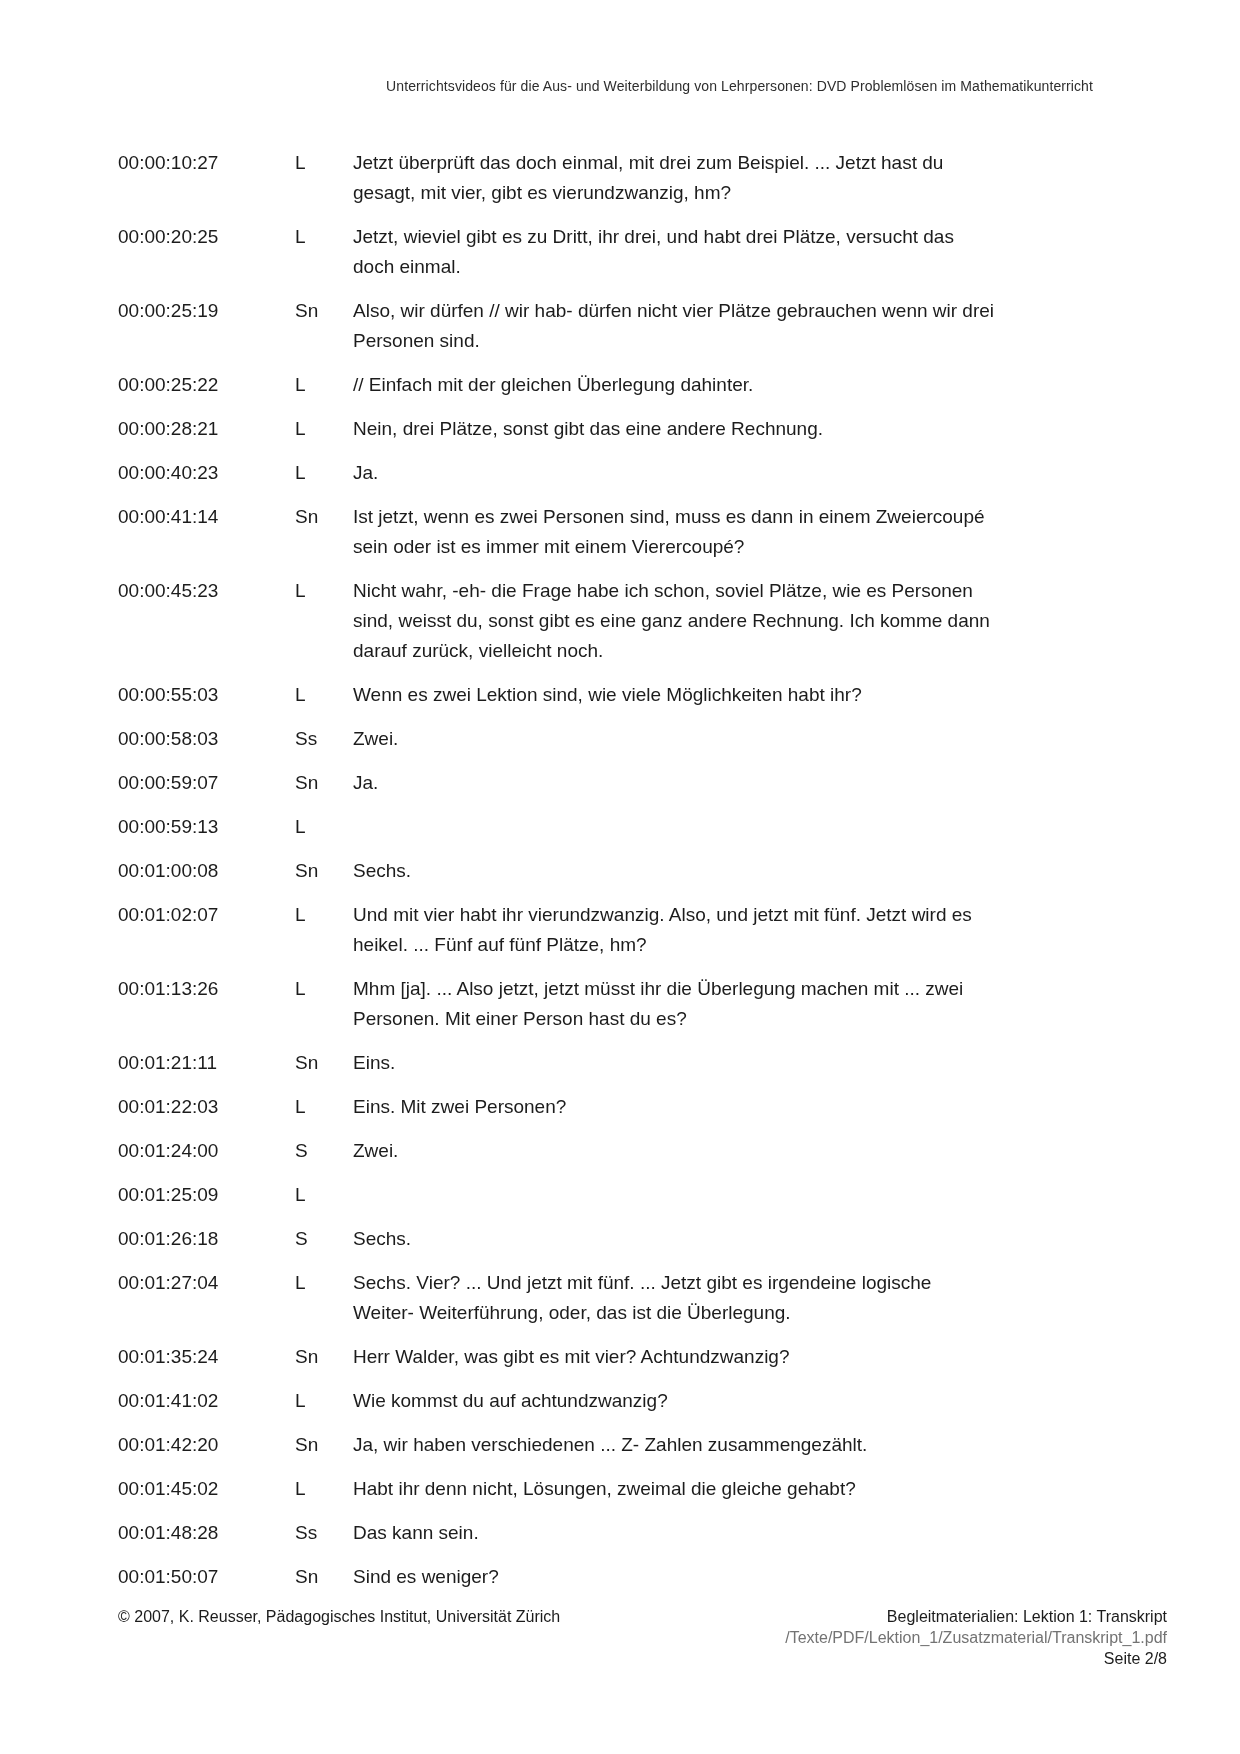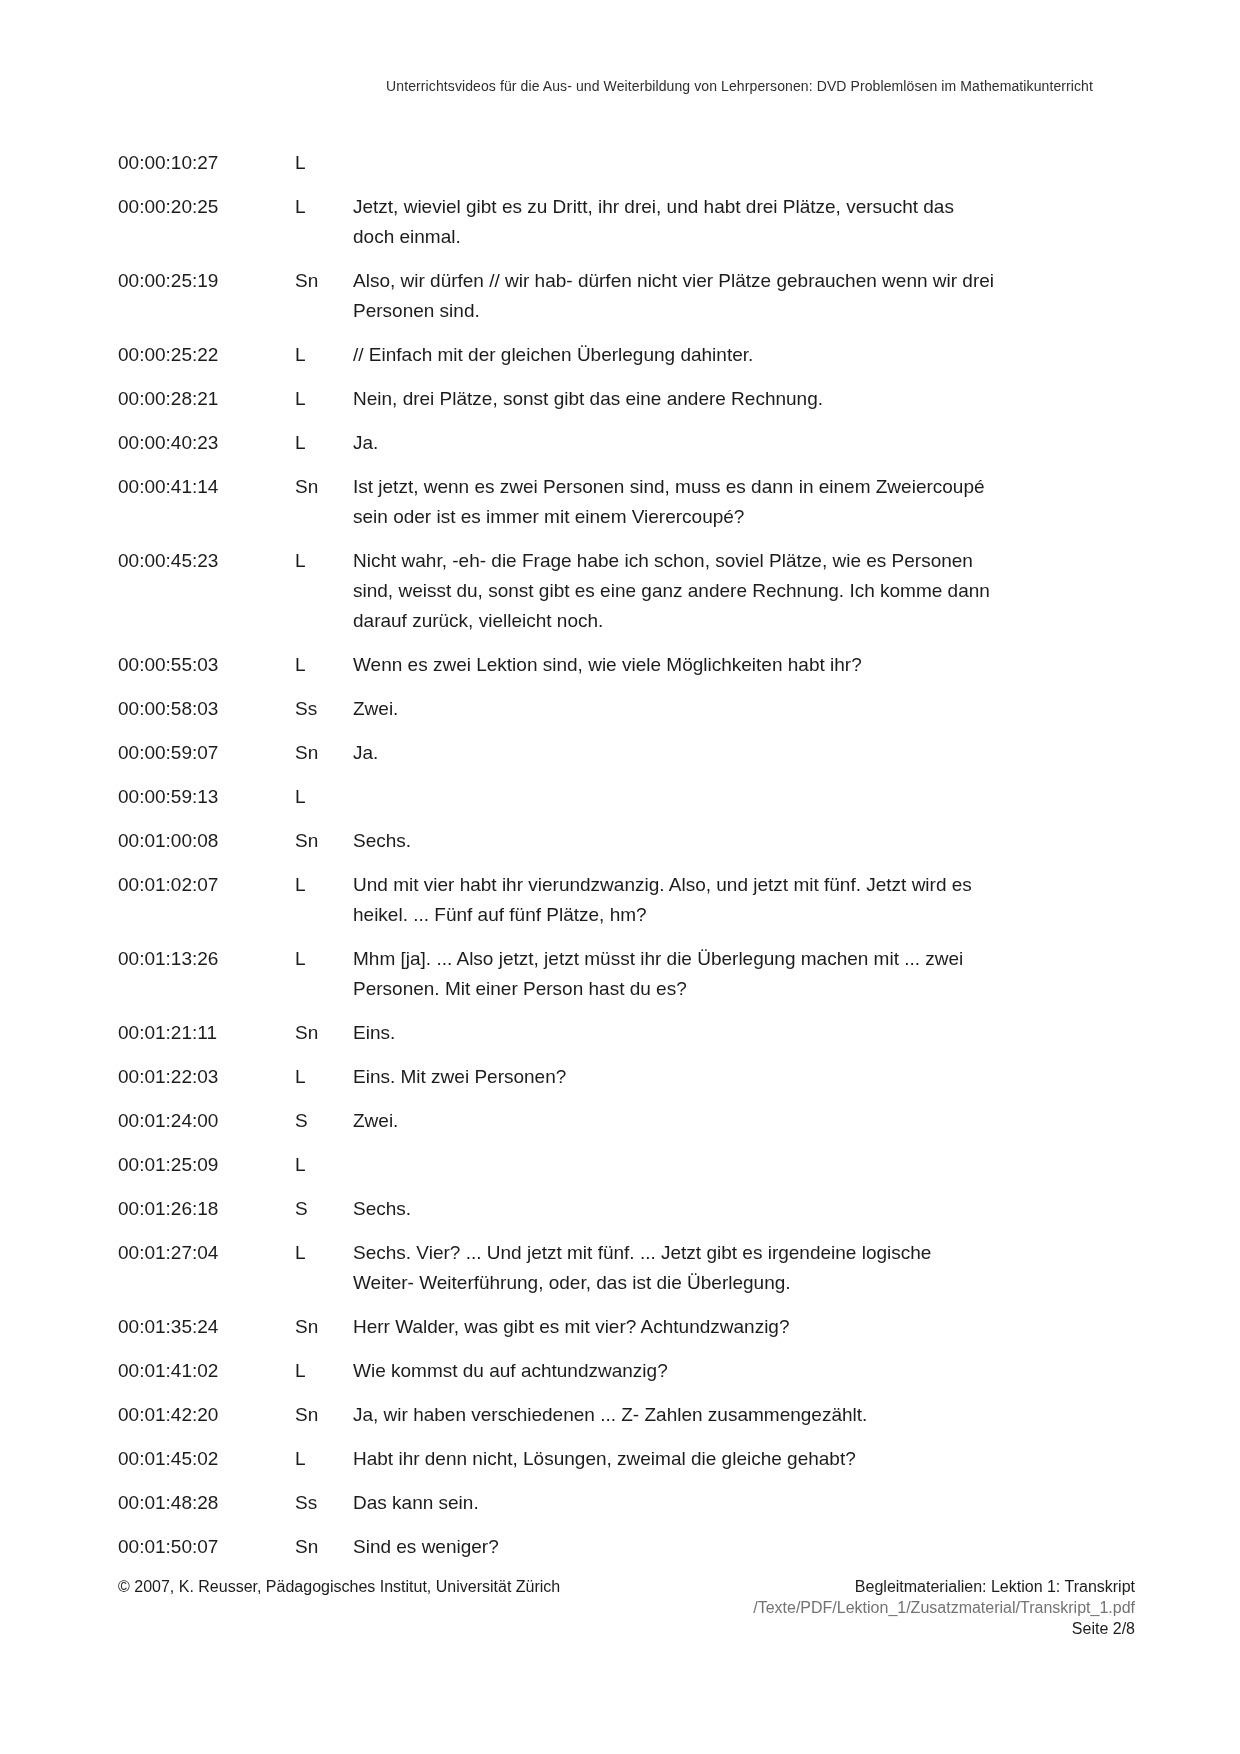--- a/index.html
+++ b/index.html
@@ -47,21 +47,21 @@
   }
   .text {
     width: 745px;
     flex: 0 0 745px;
     white-space: pre-line;
   }
   .footer {
     display: flex;
     justify-content: space-between;
     align-items: flex-start;
-    margin: 0 105px 0 118px;
+    margin: 0 73px 0 118px;
     font-size: 16px;
     line-height: 21px;
   }
   .footer-left {
     color: #1c1c1c;
   }
   .footer-right {
     text-align: right;
     color: #1c1c1c;
   }
@@ -73,20 +73,22 @@
 <body>
 
 <div class="page">
 
   <div class="header">Unterrichtsvideos für die Aus- und Weiterbildung von Lehrpersonen: DVD Problemlösen im Mathematikunterricht</div>
 
   <div class="transcript">
     <div class="row">
       <div class="time">00:00:10:27</div>
       <div class="speaker">L</div>
+      <div class="text">Jetzt überprüft das doch einmal, mit drei zum Beispiel. ... Jetzt hast du
+gesagt, mit vier, gibt es vierundzwanzig, hm?</div>
     </div>
 
     <div class="row">
       <div class="time">00:00:20:25</div>
       <div class="speaker">L</div>
       <div class="text">Jetzt, wieviel gibt es zu Dritt, ihr drei, und habt drei Plätze, versucht das
 doch einmal.</div>
     </div>
 
     <div class="row">

